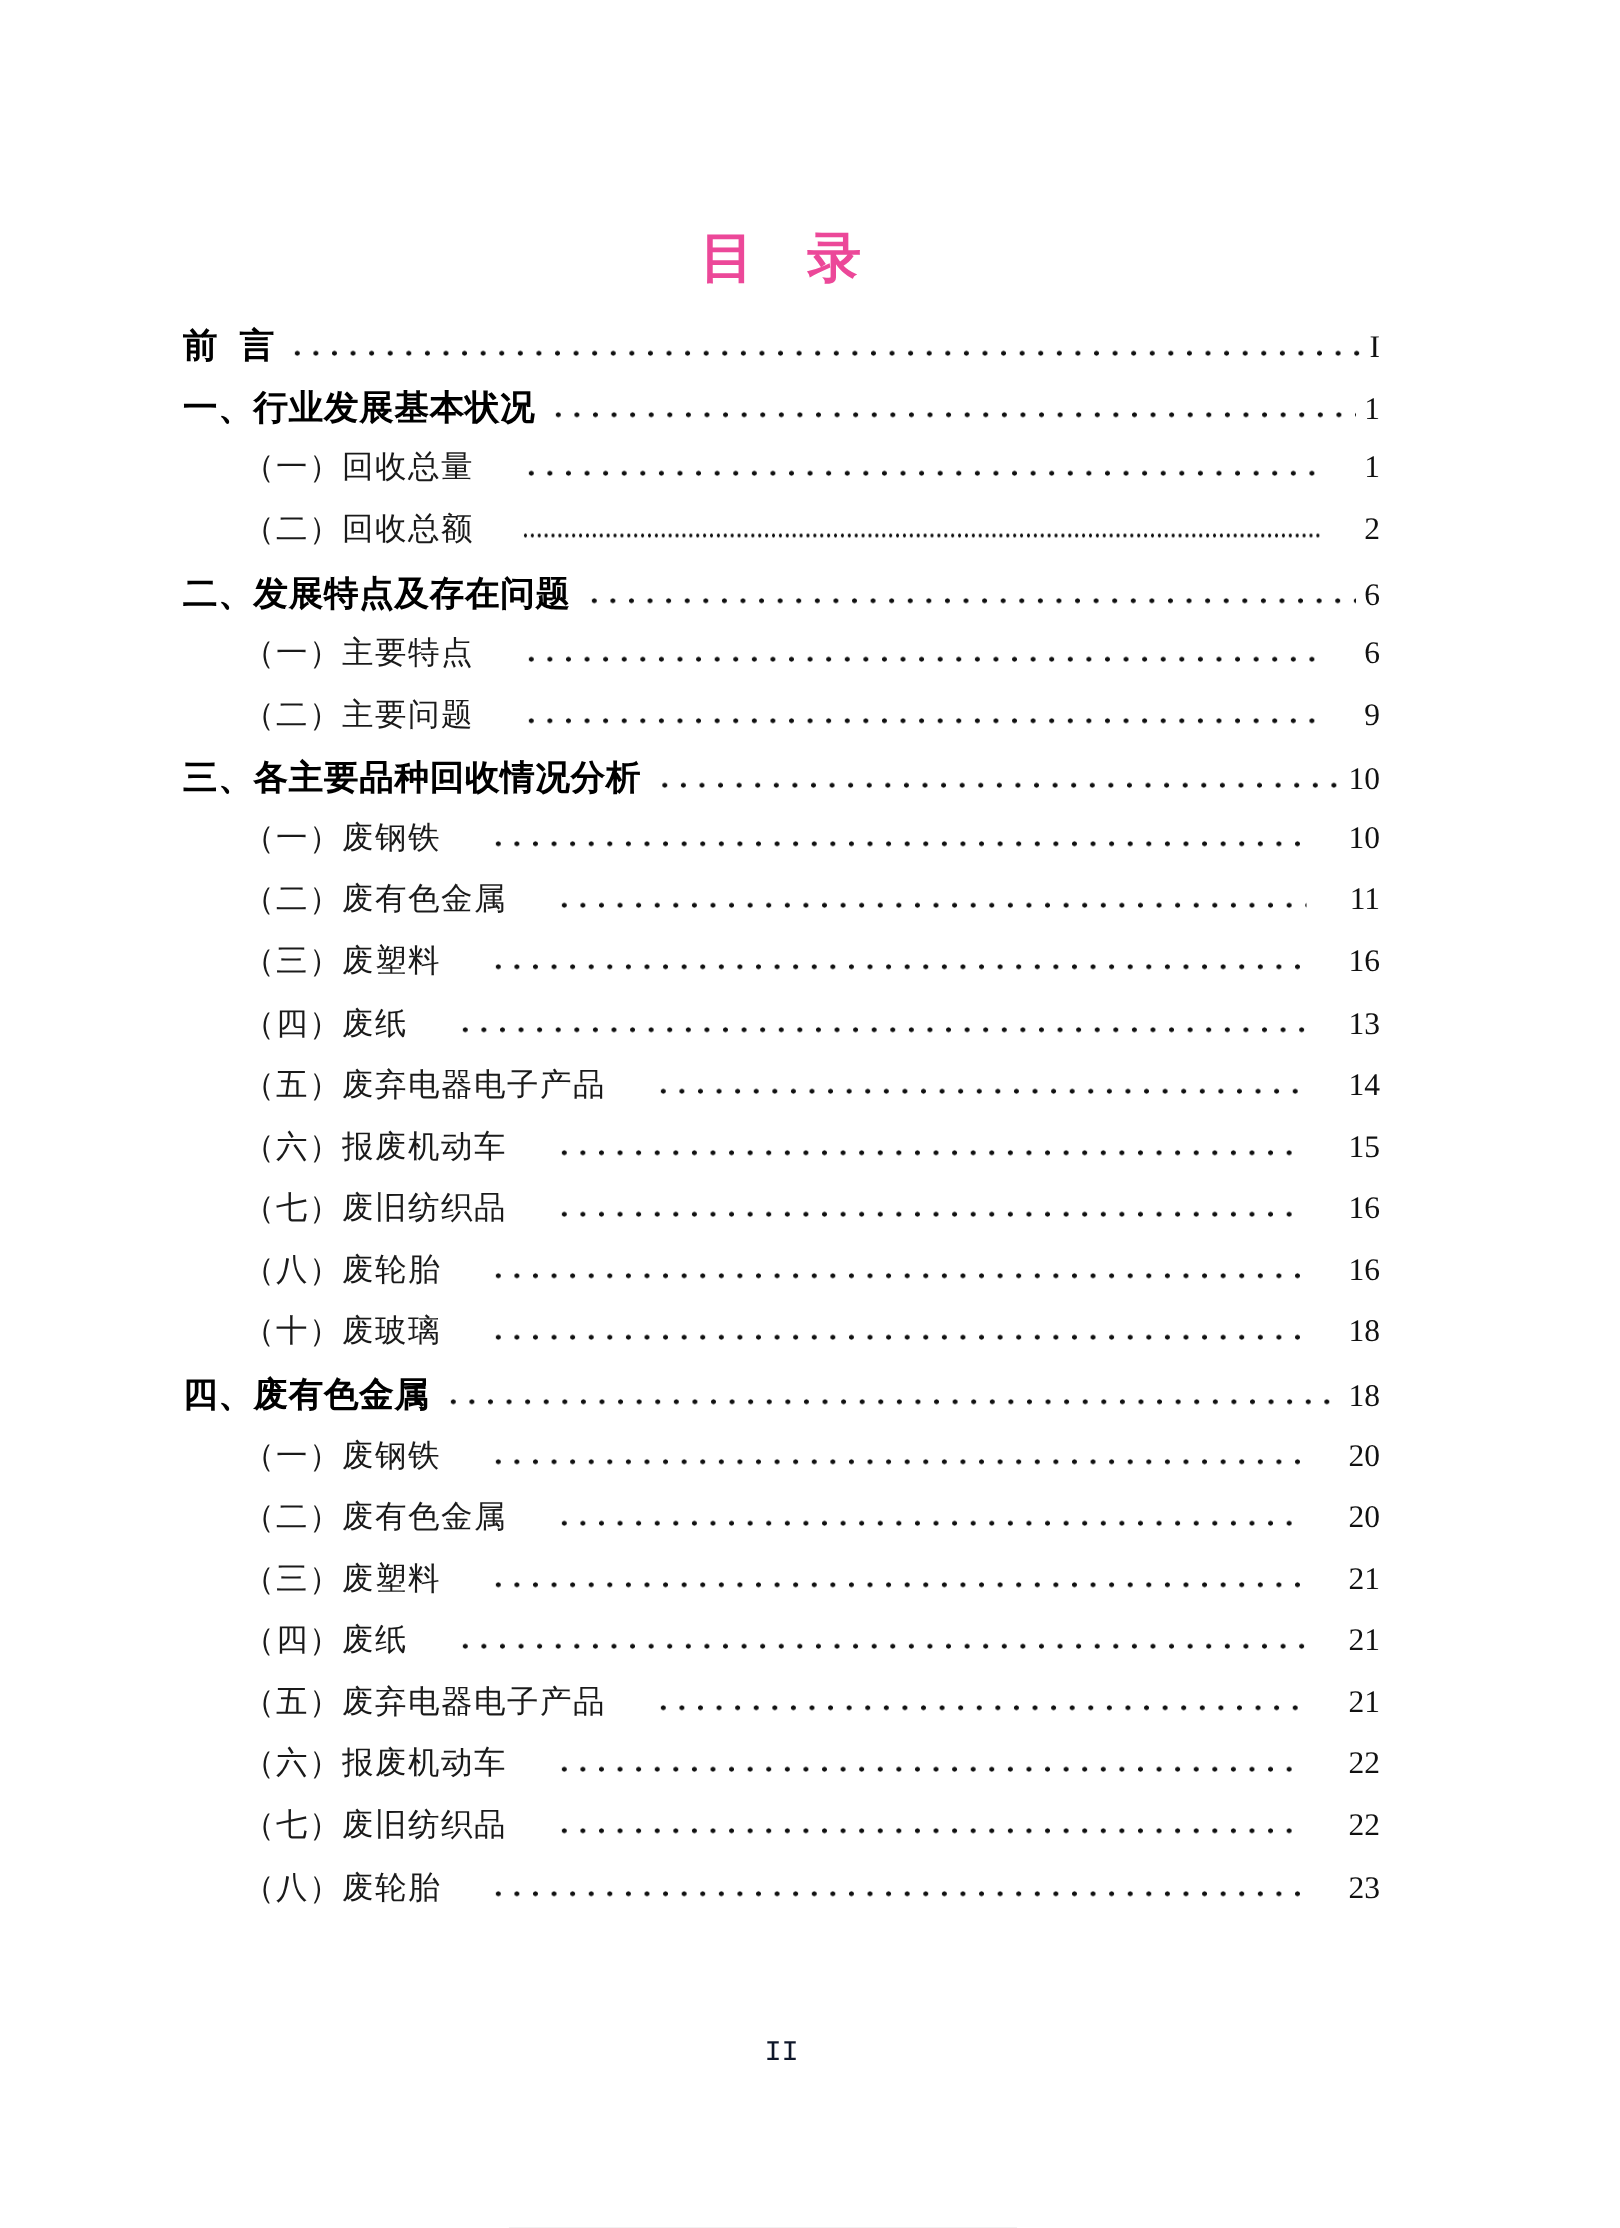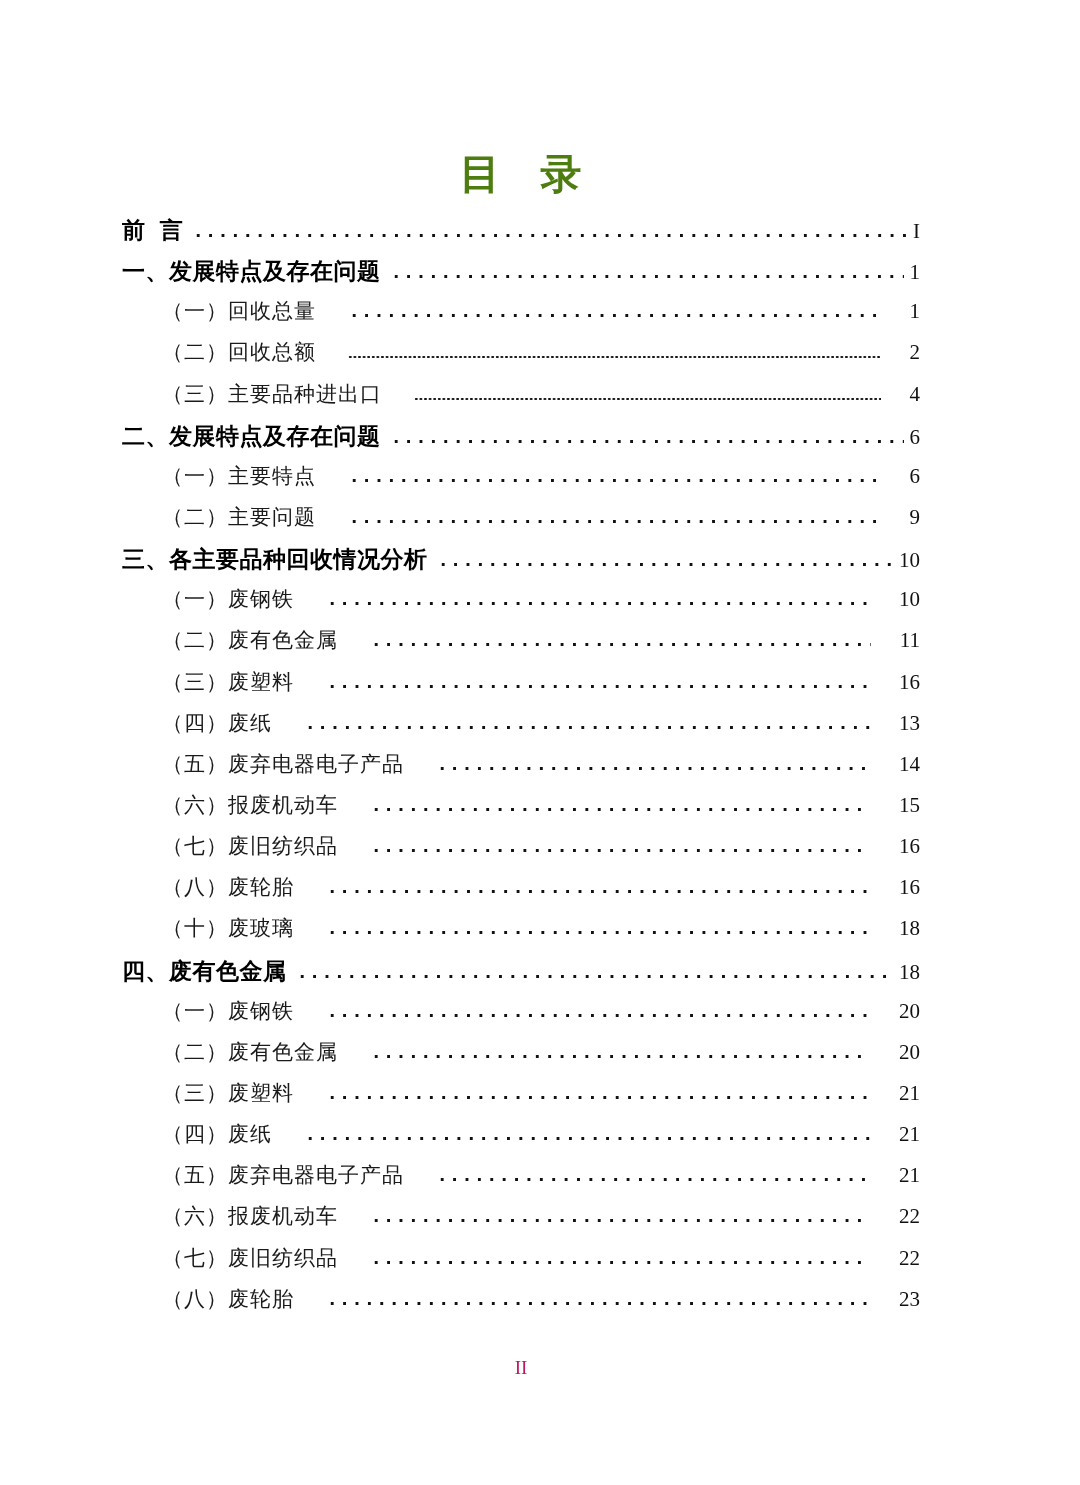--- a/index.html
+++ b/index.html
@@ -15,23 +15,23 @@
     font-family: "Liberation Serif", serif;
   }
   .doc-title {
     position: absolute;
     top: 150px;
     left: 122px;
     width: 798px;
     text-align: center;
     font-family: "Liberation Sans", sans-serif;
     font-weight: bold;
-    font-size: 41px;
+    font-size: 36px;
     line-height: 1.2;
-    color: #4d7c0f;
+    color: #ec4899;
     word-spacing: 0.65em;
     letter-spacing: 1px;
   }
   .toc {
     position: absolute;
     top: 207px;
     left: 122px;
     width: 798px;
     display: flex;
     flex-direction: column;
@@ -84,61 +84,56 @@
     color: #111111;
     letter-spacing: 0;
     word-spacing: 0;
   }
   .page-footer {
     position: absolute;
     top: 1357px;
     left: 122px;
     width: 798px;
     text-align: center;
-    font-family: Liberation Serif, serif;
+    font-family: Liberation Mono, monospace;
     font-size: 19px;
-    color: #be185d;
+    color: #0f172a;
   }
 </style>
 </head>
 <body>
 
 <div class="page">
   <div class="doc-title">目 录</div>
 
   <nav class="toc" id="toc-list">
   <div class="toc-row chapter">
     <span class="toc-label">前 言</span>
     <span class="toc-leader spaced"></span>
     <span class="toc-page">I</span>
   </div>
 
   <div class="toc-row chapter">
-    <span class="toc-label">一、发展特点及存在问题</span>
+    <span class="toc-label">一、行业发展基本状况</span>
     <span class="toc-leader spaced"></span>
     <span class="toc-page">1</span>
   </div>
 
   <div class="toc-row section">
     <span class="toc-label">（一）回收总量</span>
     <span class="toc-leader spaced"></span>
     <span class="toc-page">1</span>
   </div>
 
   <div class="toc-row section">
     <span class="toc-label">（二）回收总额</span>
     <span class="toc-leader dense"></span>
     <span class="toc-page">2</span>
   </div>
 
-  <div class="toc-row section">
-    <span class="toc-label">（三）主要品种进出口</span>
-    <span class="toc-leader dense"></span>
-    <span class="toc-page">4</span>
-  </div>
 
   <div class="toc-row chapter">
     <span class="toc-label">二、发展特点及存在问题</span>
     <span class="toc-leader spaced"></span>
     <span class="toc-page">6</span>
   </div>
 
   <div class="toc-row section">
     <span class="toc-label">（一）主要特点</span>
     <span class="toc-leader spaced"></span>

